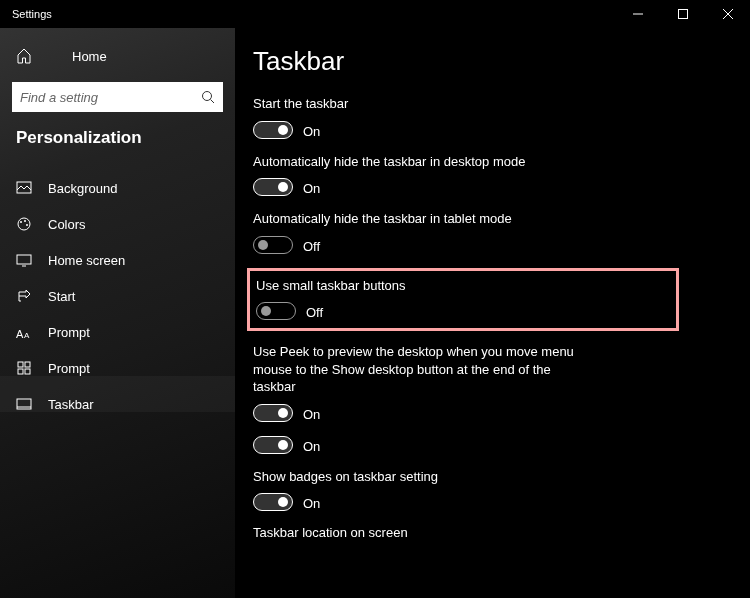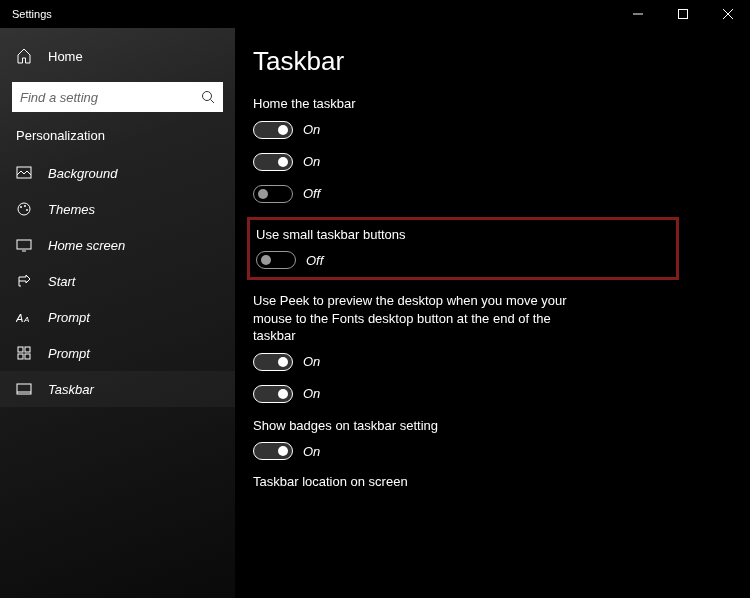--- a/index.html
+++ b/index.html
@@ -10,51 +10,51 @@
   .titlebar { display: flex; align-items: center; height: 28px; background: #000; }
   .titlebar .title { font-size: 11px; padding-left: 12px; color: #fff; flex: 1; }
   .titlebar .win-controls { display: flex; }
   .titlebar .win-btn { width: 45px; height: 28px; display: flex; align-items: center; justify-content: center; color: #fff; }
   .titlebar .win-btn svg { stroke: #fff; }
 
   .body { display: flex; flex: 1; min-height: 0; }
 
   
   .sidebar { width: 235px; background: linear-gradient(160deg, #333 0%, #222 25%, #1a1a1a 55%, #0a0a0a 100%); display: flex; flex-direction: column; padding-top: 8px; }
-  .home { display: flex; align-items: center; height: 40px; padding-left: 16px; font-size: 13px; color: #fff; }
+  .home { display: flex; align-items: center; height: 40px; padding-left: 16px; font-size: 13px; color: #fff; gap: 24px; }
   .home .icon { width: 16px; margin-right: 16px; display: flex; align-items: center; }
   .search-wrap { padding: 6px 12px 10px 12px; }
   .search { display: flex; align-items: center; background: #fff; height: 30px; padding: 0 8px; }
   .search input { flex: 1; border: none; outline: none; font-size: 13px; font-style: italic; color: #666; background: transparent; }
   .search input::placeholder { color: #666; font-style: italic; }
   .search .search-icon { color: #333; }
 
-  .section-title { font-size: 13px; font-weight: 400; padding: 6px 16px 12px 16px; color: #fff; }
-
-  .nav-item { display: flex; align-items: center; height: 36px; padding-left: 16px; font-size: 13px; color: #fff; font-style: italic; }
+  .section-title { font-size: 17px; font-weight: 700; padding: 6px 16px 12px 16px; color: #fff; }
+
+  .nav-item { display: flex; align-items: flex-end; height: 36px; padding-left: 16px; font-size: 13px; color: #fff; }
   .nav-item .icon { width: 16px; margin-right: 16px; display: flex; align-items: center; justify-content: center; }
   .nav-item.active { background: rgba(255,255,255,0.04); }
 
   
   .main { flex: 1; background: #000; padding: 18px 18px 18px 18px; overflow-y: auto; }
   .main::-webkit-scrollbar { width: 0; }
   .page-title { font-size: 26px; font-weight: 300; margin-bottom: 18px; }
 
   .setting { margin-bottom: 14px; }
   .setting-label { font-size: 13px; color: #fff; margin-bottom: 8px; line-height: 1.35; max-width: 330px; }
-  .toggle-row { display: flex; align-items: center; font-style: italic; }
+  .toggle-row { display: flex; align-items: flex-end; }
   .toggle { width: 40px; height: 18px; border: 1px solid #999; border-radius: 10px; position: relative; margin-right: 10px; }
   .toggle .knob { position: absolute; width: 10px; height: 10px; background: #ccc; border-radius: 50%; top: 3px; }
   .toggle.on { background: #333; border-color: #fff; }
   .toggle.on .knob { right: 4px; background: #fff; }
   .toggle.off { background: #000; border-color: #999; }
   .toggle.off .knob { left: 4px; background: #999; }
   .toggle-text { font-size: 13px; }
 
-  .highlighted-box { border: 3px solid #7f1d1d; padding: 6px 8px 8px 0; margin: 0 0 12px -6px; width: 432px; }
+  .highlighted-box { border: 3px solid #fca5a5; padding: 6px 8px 8px 0; margin: 0 0 12px -6px; width: 432px; }
   .highlighted-box .setting { margin-bottom: 0; padding-left: 6px; }
   .highlighted-box .setting-label { margin-bottom: 8px; }
 
   .section-sublabel { font-size: 13px; color: #fff; margin-bottom: 8px; }
 
   svg { display: block; }
 </style>
 </head>
 <body>
 
@@ -119,21 +119,21 @@
       </div>
       <div class="nav-item">
         <span class="icon">
           <svg width="16" height="16" viewBox="0 0 16 16">
               <circle cx="8" cy="8" r="6" fill="none" stroke="#fff" stroke-width="1"></circle>
               <circle cx="5" cy="6" r="1" fill="#fff"></circle>
               <circle cx="9" cy="5" r="1" fill="#fff"></circle>
               <circle cx="11" cy="9" r="1" fill="#fff"></circle>
             </svg>
         </span>
-        <span>Themes</span>
+        <span>Colors</span>
       </div>
       <div class="nav-item">
         <span class="icon">
           <svg width="16" height="16" viewBox="0 0 16 16">
               <rect x="1" y="3" width="14" height="9" fill="none" stroke="#fff" stroke-width="1"></rect>
               <line x1="6" y1="14" x2="10" y2="14" stroke="#fff" stroke-width="1"></line>
             </svg>
         </span>
         <span>Home screen</span>
       </div>
@@ -173,39 +173,41 @@
             </svg>
         </span>
         <span>Taskbar</span>
       </div>
     </div>
 
     <div class="main">
       <div class="page-title">Taskbar</div>
 
       <div class="setting">
-        <div class="setting-label">Home the taskbar</div>
-        <div class="toggle-row">
-          <div class="toggle on">
-              <div class="knob"></div>
-            </div>
-          <span class="toggle-text">On</span>
-        </div>
-      </div>
-
-      <div class="setting">
-        <div class="toggle-row">
-          <div class="toggle on">
-              <div class="knob"></div>
-            </div>
-          <span class="toggle-text">On</span>
-        </div>
-      </div>
-
-      <div class="setting">
+        <div class="setting-label">Start the taskbar</div>
+        <div class="toggle-row">
+          <div class="toggle on">
+              <div class="knob"></div>
+            </div>
+          <span class="toggle-text">On</span>
+        </div>
+      </div>
+
+      <div class="setting">
+        <div class="setting-label">Automatically hide the taskbar in desktop mode</div>
+        <div class="toggle-row">
+          <div class="toggle on">
+              <div class="knob"></div>
+            </div>
+          <span class="toggle-text">On</span>
+        </div>
+      </div>
+
+      <div class="setting">
+        <div class="setting-label">Automatically hide the taskbar in tablet mode</div>
         <div class="toggle-row">
           <div class="toggle off">
               <div class="knob"></div>
             </div>
           <span class="toggle-text">Off</span>
         </div>
       </div>
 
       <div class="highlighted-box">
         <div class="setting">
@@ -213,21 +215,21 @@
           <div class="toggle-row">
             <div class="toggle off">
                 <div class="knob"></div>
               </div>
             <span class="toggle-text">Off</span>
           </div>
         </div>
       </div>
 
       <div class="setting">
-        <div class="setting-label">Use Peek to preview the desktop when you move your mouse to the Fonts desktop button at the end of the taskbar</div>
+        <div class="setting-label">Use Peek to preview the desktop when you move menu mouse to the Show desktop button at the end of the taskbar</div>
         <div class="toggle-row">
           <div class="toggle on">
               <div class="knob"></div>
             </div>
           <span class="toggle-text">On</span>
         </div>
       </div>
 
       <div class="setting">
         <div class="toggle-row">

